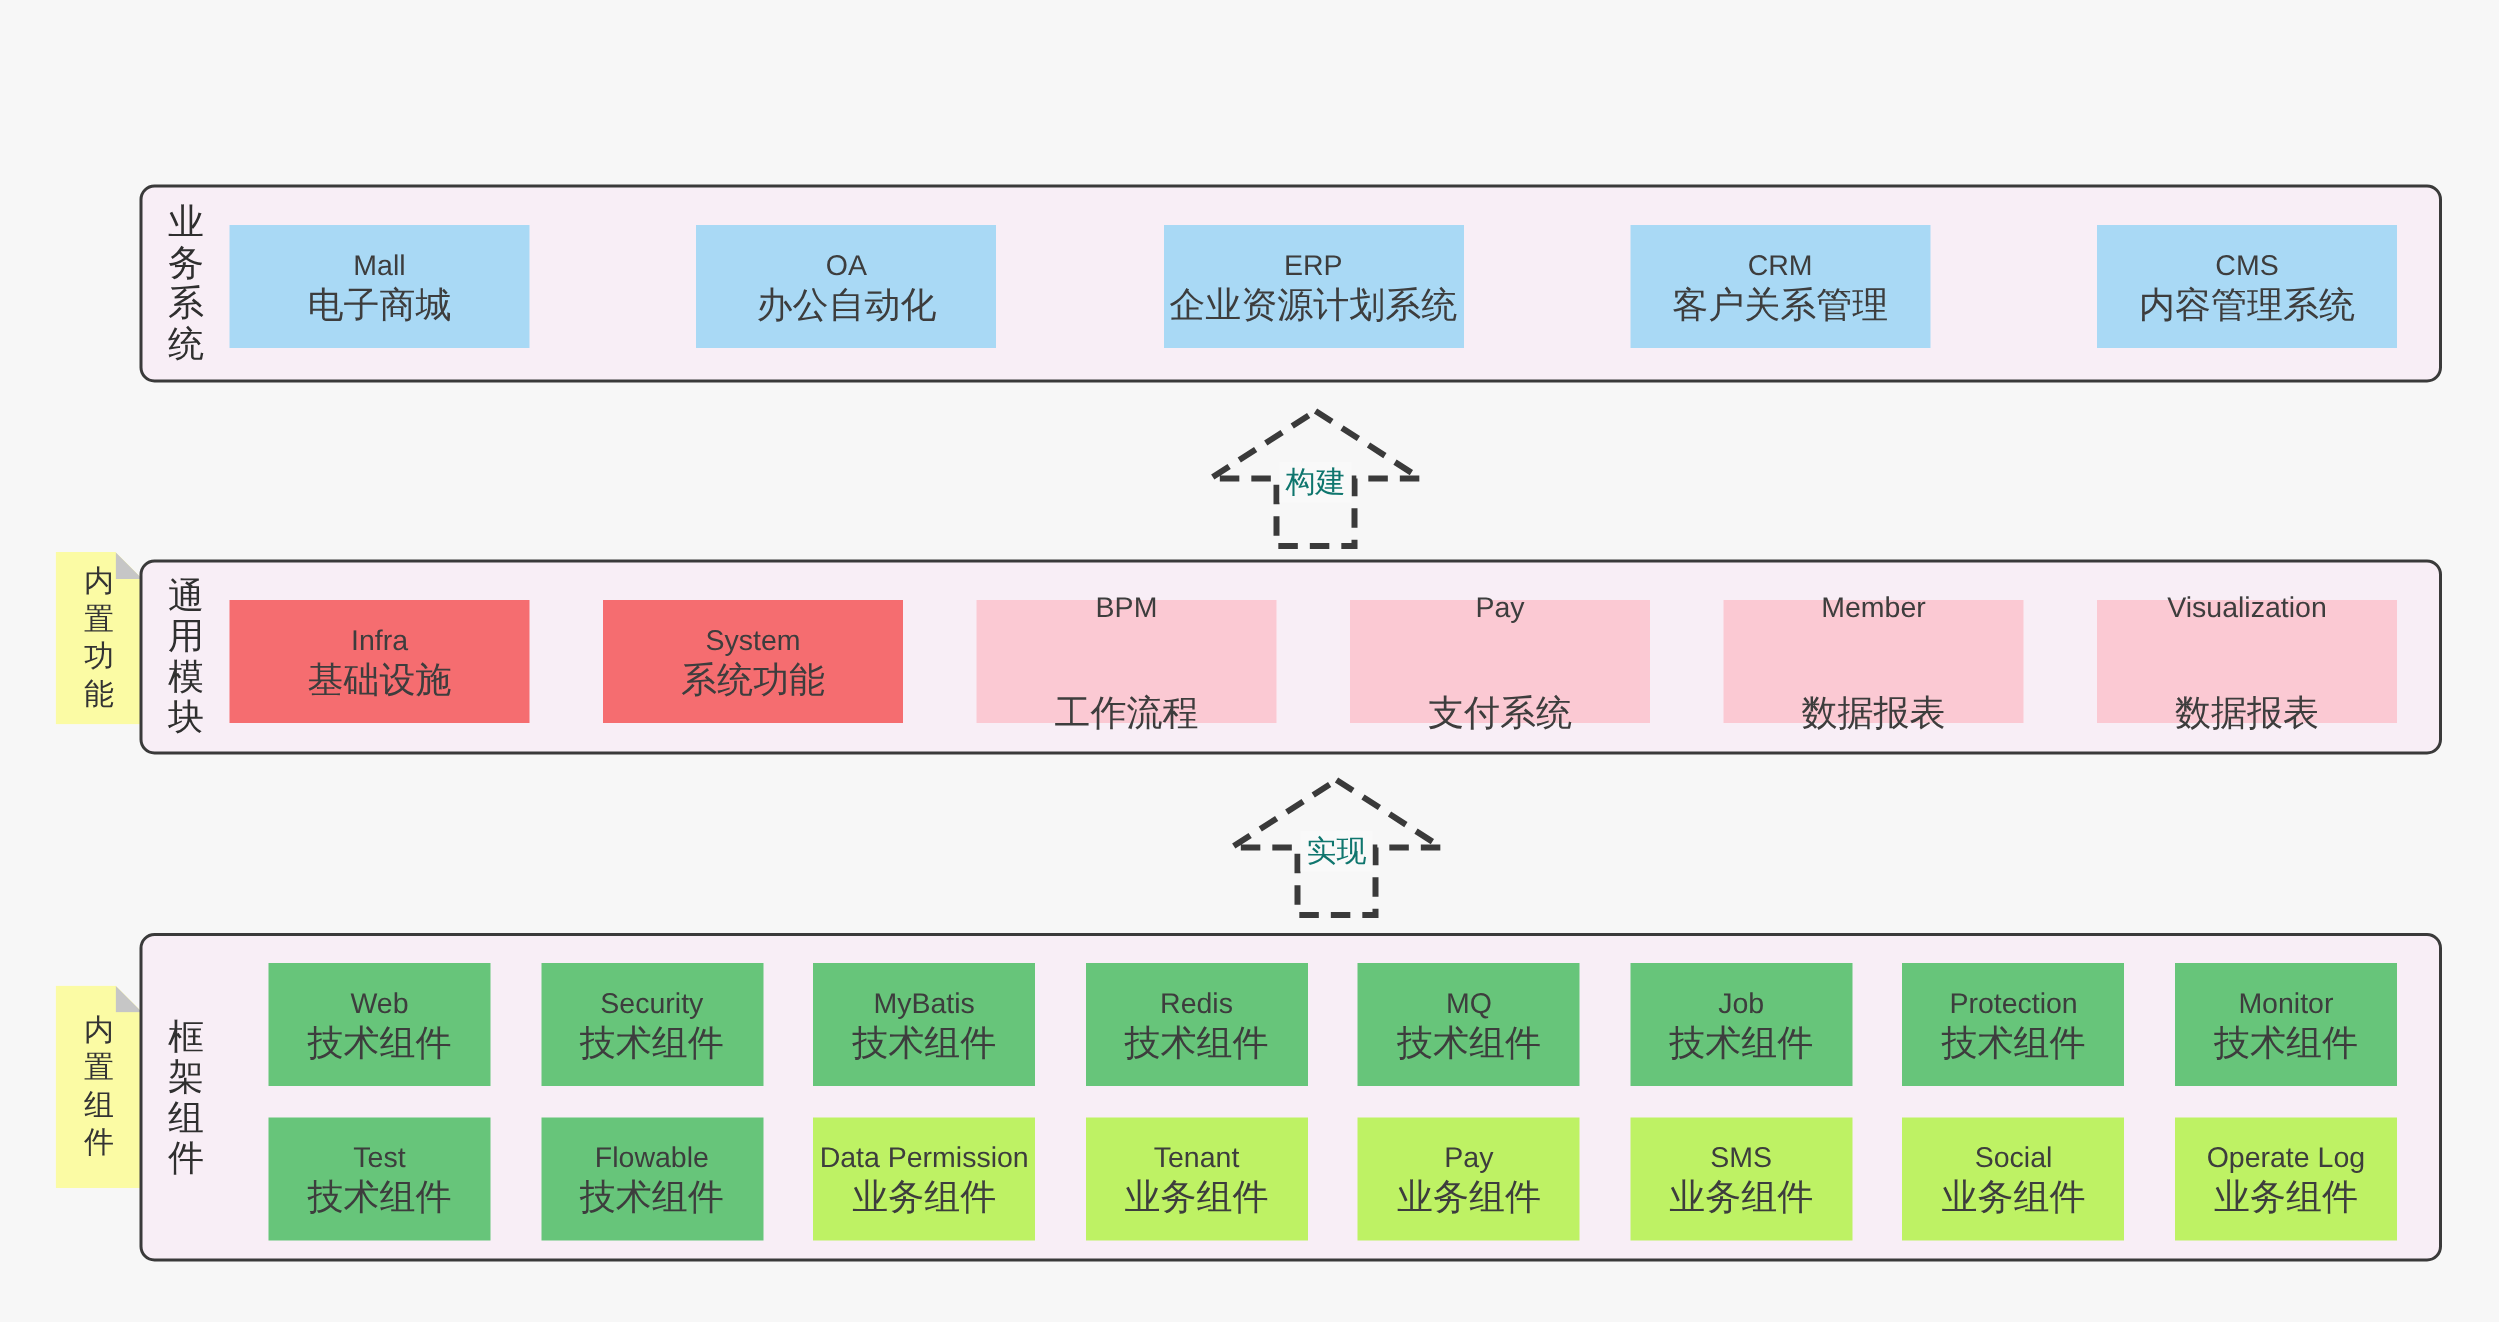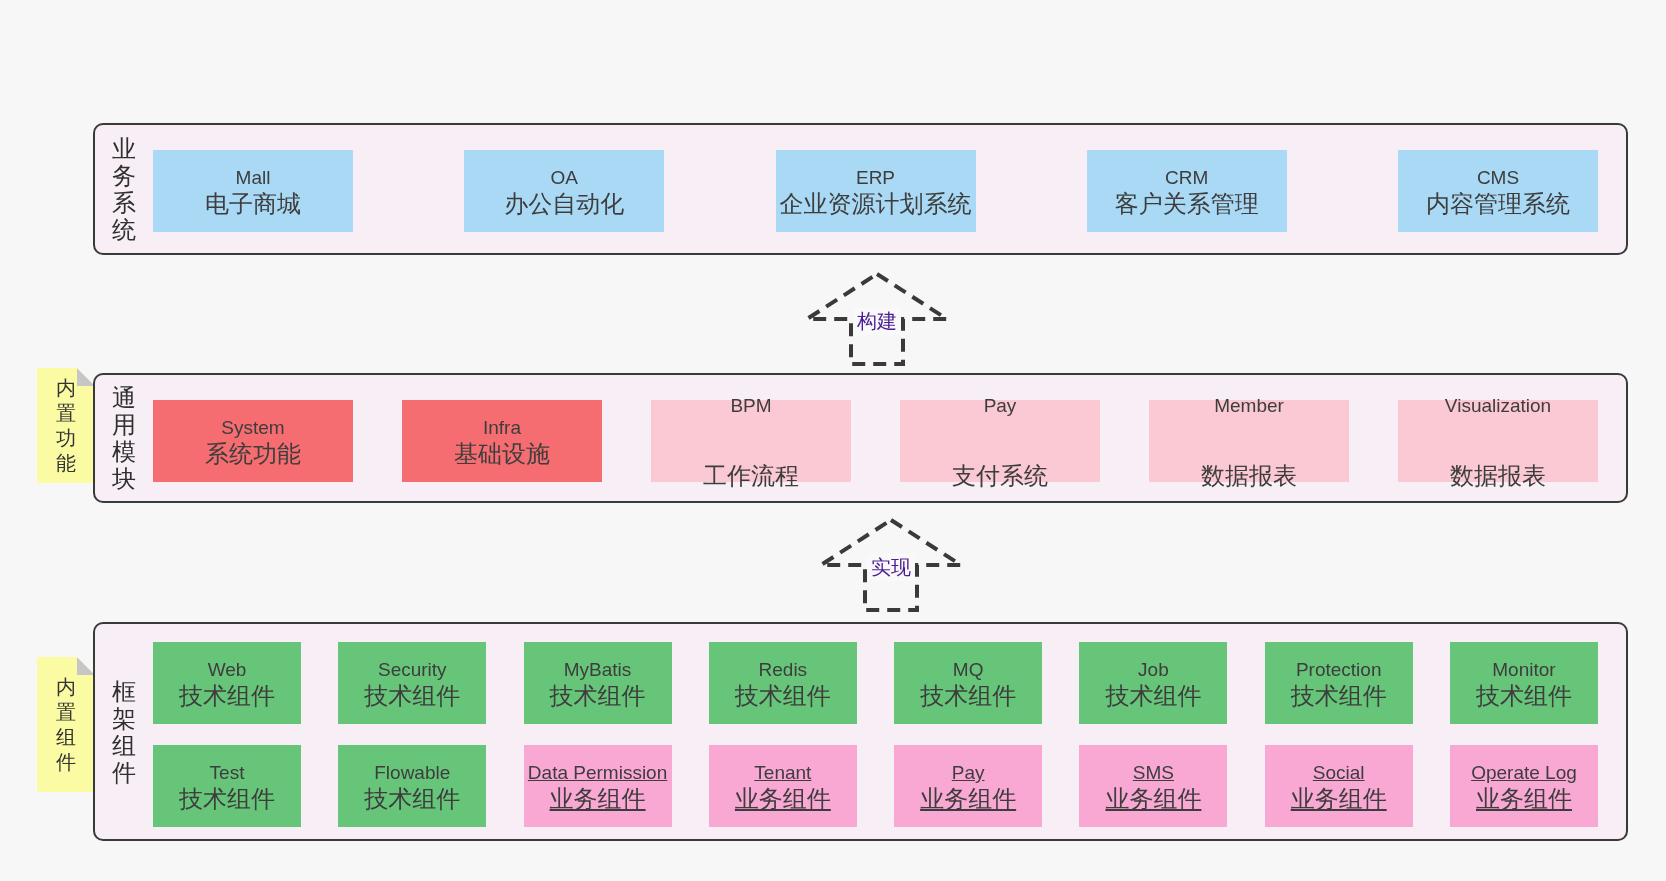--- a/index.html
+++ b/index.html
@@ -20,44 +20,44 @@
   .rows{position:absolute;inset:0;}
   .row{position:absolute;left:58px;right:28px;display:flex;justify-content:space-between;}
   #layer-0 .row-0,#layer-1 .row-0{top:25px;}
   #layer-2 .row-0{top:18px;}
   #layer-2 .row-1{top:121px;}
 
   .box{height:82px;border-radius:0;display:flex;flex-direction:column;
        justify-content:center;align-items:center;text-align:center;
        color:#3d3d3d;box-sizing:border-box;padding:2px 4px;}
   .cols-6 .box{width:200px;}
-  .cols-8 .box{width:148px;}
+  .cols-8 .box{width:148px;margin-left:26px;}
   .box-title{font-size:19px;line-height:26px;}
   .box-sub{font-size:24px;line-height:26px;}
   .blue{background:#a9d9f5;}
   .red{background:#f56d70;}
   .pink{background:#fbc9d3;gap:44px;}
   .green{background:#67c57a;}
-  .light_green{background:#f9a8d4;text-decoration:underline;}
+  .light_green{background:#bef264;}
 
   .sticky{position:absolute;width:58px;background:#fbfba4;
           clip-path:polygon(0 0,calc(100% - 18px) 0,100% 18px,100% 100%,0 100%);}
   #sticky-0{left:37px;top:368px;height:115px;}
   #sticky-1{left:37px;top:657px;height:135px;}
   .sticky-fold{position:absolute;top:0;right:0;width:18px;height:18px;background:#c6c6c6;
                clip-path:polygon(0 0,100% 100%,0 100%);}
   .sticky-text{position:absolute;inset:0;display:flex;flex-direction:column;
                justify-content:center;align-items:center;font-size:20px;
                line-height:25px;color:#333;}
 
   .arrow{position:absolute;width:146px;height:98px;}
   #arrow-0{left:804px;top:270px;}
   #arrow-1{left:818px;top:516px;}
   .arrow-label{position:absolute;left:50%;top:38px;transform:translateX(-50%);
-               background:#f9f9f9;padding:0 4px;font-size:20px;color:#4c1d95;
+               background:#f9f9f9;padding:0 4px;font-size:20px;color:#0f766e;
                white-space:nowrap;}
 </style>
 </head>
 <body>
 
 <div class="page">
 
   <div class="sticky" id="sticky-0">
     <div class="sticky-fold"></div>
     <div class="sticky-text">
@@ -113,26 +113,26 @@
   <section class="container" id="layer-1">
     <div class="vlabel">
         <span class="vchar">通</span>
         <span class="vchar">用</span>
         <span class="vchar">模</span>
         <span class="vchar">块</span>
       </div>
     <div class="rows">
         <div class="row row-0 cols-6">
           <div class="box red">
+            <div class="box-title">Infra</div>
+            <div class="box-sub">基础设施</div>
+          </div>
+          <div class="box red">
             <div class="box-title">System</div>
             <div class="box-sub">系统功能</div>
-          </div>
-          <div class="box red">
-            <div class="box-title">Infra</div>
-            <div class="box-sub">基础设施</div>
           </div>
           <div class="box pink">
             <div class="box-title">BPM</div>
             <div class="box-sub">工作流程</div>
           </div>
           <div class="box pink">
             <div class="box-title">Pay</div>
             <div class="box-sub">支付系统</div>
           </div>
           <div class="box pink">

